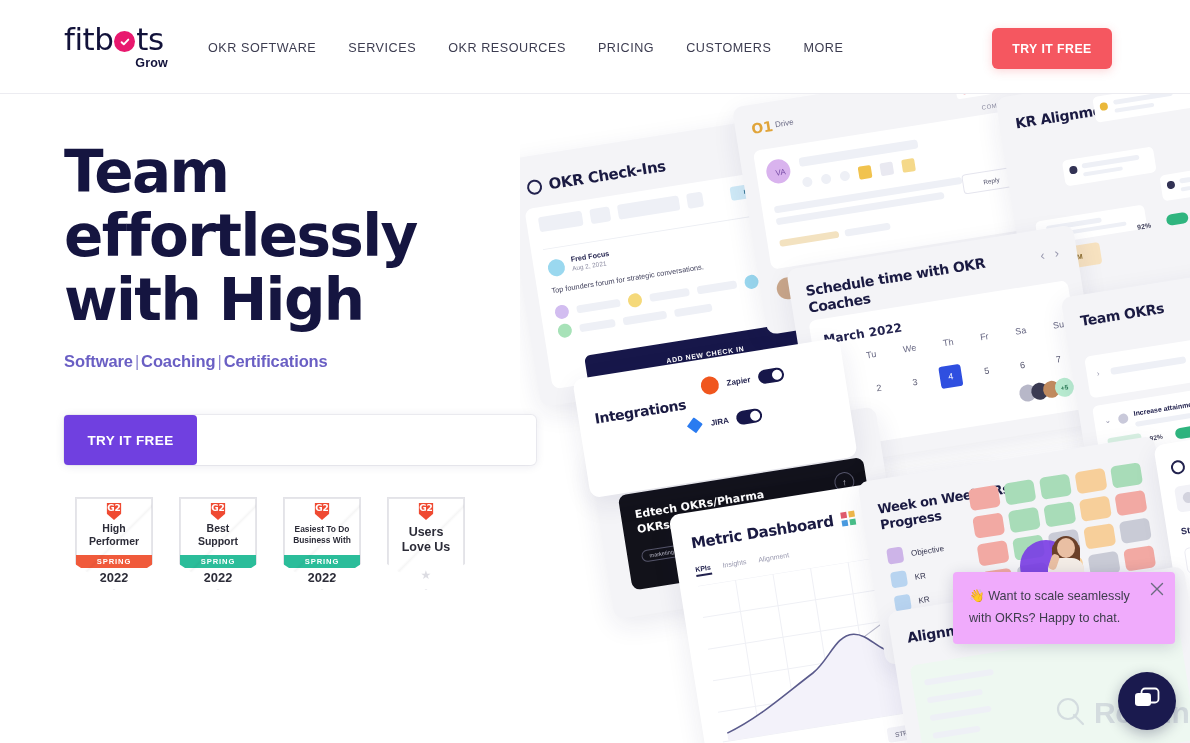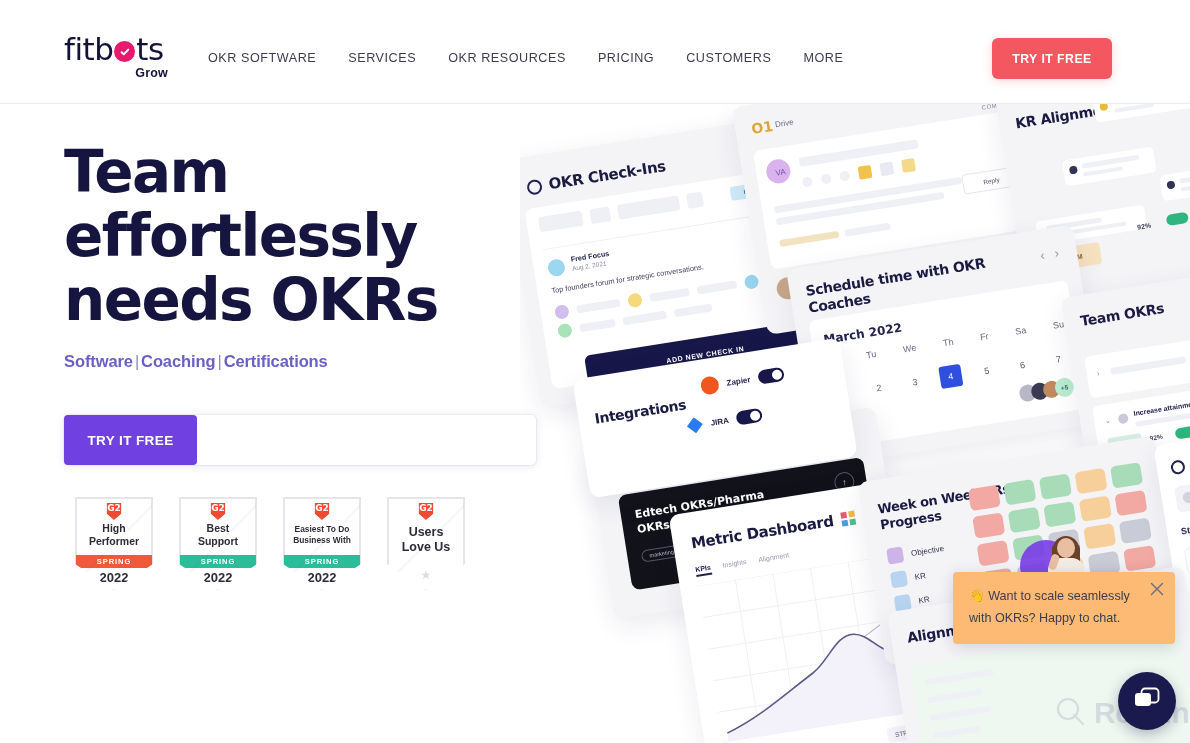--- a/index.html
+++ b/index.html
@@ -8,21 +8,21 @@
     width: 1190px; height: 743px;
     overflow: hidden;
     background: #ffffff;
     font-family: "Liberation Sans", sans-serif;
     -webkit-font-smoothing: antialiased;
   }
   .page { position: relative; width: 1190px; height: 743px; overflow: hidden; background:#fff; }
 
   
   .header {
-    position: absolute; top: 12px; left: 0; width: 1190px; height: 92px;
+    position: absolute; top: 2px; left: 0; width: 1190px; height: 92px;
     background: #ffffff;
     border-bottom: 1px solid #ececf1;
     display: flex; align-items: center;
     z-index: 60;
   }
   .logo-wrap { position: absolute; left: 64px; top: 22px; width: 110px; }
   .logo-main {
     font-family: "DejaVu Sans", sans-serif;
     font-size: 31px; font-weight: 400; color: #12123a;
     letter-spacing: -0.5px; line-height: 1; white-space: nowrap;
@@ -195,21 +195,21 @@
   
   .blob {
     position: absolute; left: 500px; top: 452px;
     width: 52px; height: 52px; border-radius: 50%;
     background: #7b3fe4; opacity: .92; z-index: 12;
   }
 
   
   .chat-bubble {
     position: absolute; left: 953px; top: 572px;
-    width: 222px; height: 72px; background: #fdba74;
+    width: 222px; height: 72px; background: #f0abfc;
     border-radius: 4px;
     box-shadow: 0 3px 16px rgba(20,20,60,.16);
     z-index: 80;
     padding: 13px 36px 0 16px;
     font-size: 12.6px; line-height: 22px; color: #3d3d4c;
   }
   .chat-close {
     position: absolute; right: 9px; top: 8px; width: 18px; height: 18px;
     cursor: pointer;
   }
@@ -576,21 +576,21 @@
 
       <div style="position:absolute; left:196px; top:50px; font-size:15px; color:#7c7c92; transform: rotate(-9deg);">✕</div>
 
     </div>
     <div class="blob"></div>
   </div>
 
   <div class="hero-left">
     <h1 class="hero-title">
       <span>Team effortlessly</span><br>
-      <span>needs OKRs</span>
+      <span>with High</span>
     </h1>
     <p class="hero-links">
       <a href="#">Software</a><span class="sep">|</span><a href="#">Coaching</a><span class="sep">|</span><a href="#">Certifications</a>
     </p>
   </div>
 
   <div class="signup">
     <div class="btn-try-form">TRY IT FREE</div>
   </div>
 

